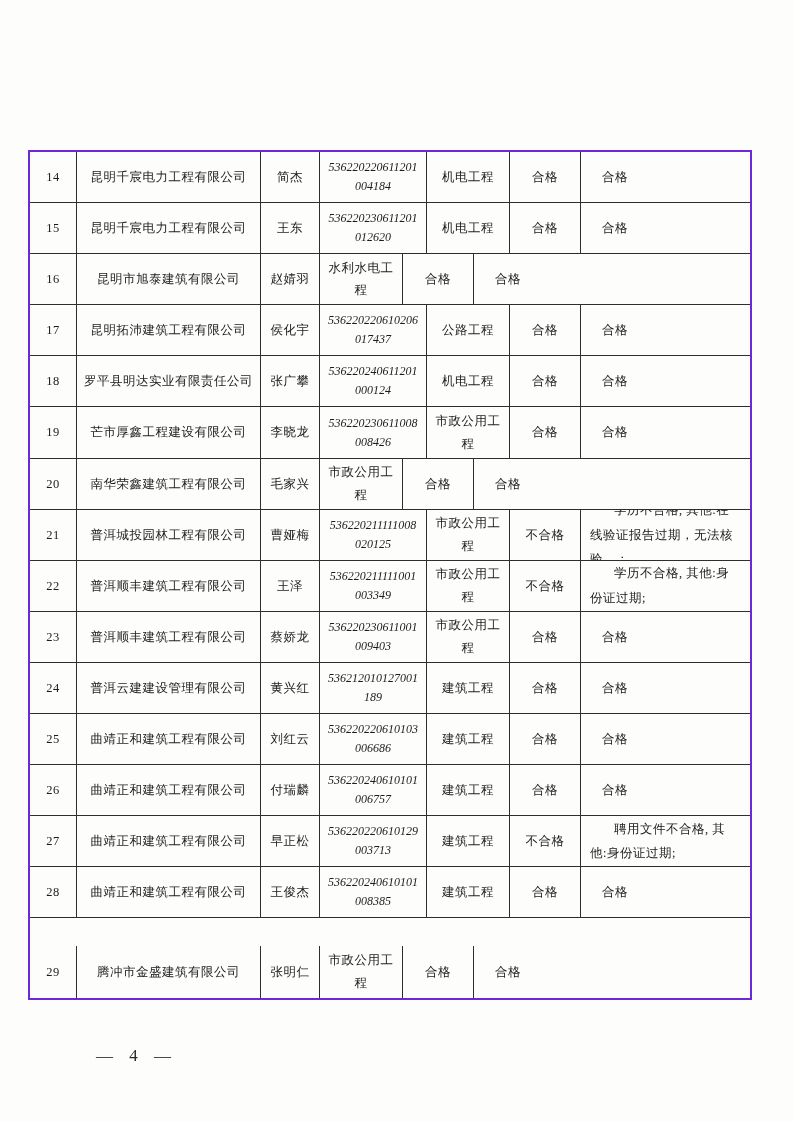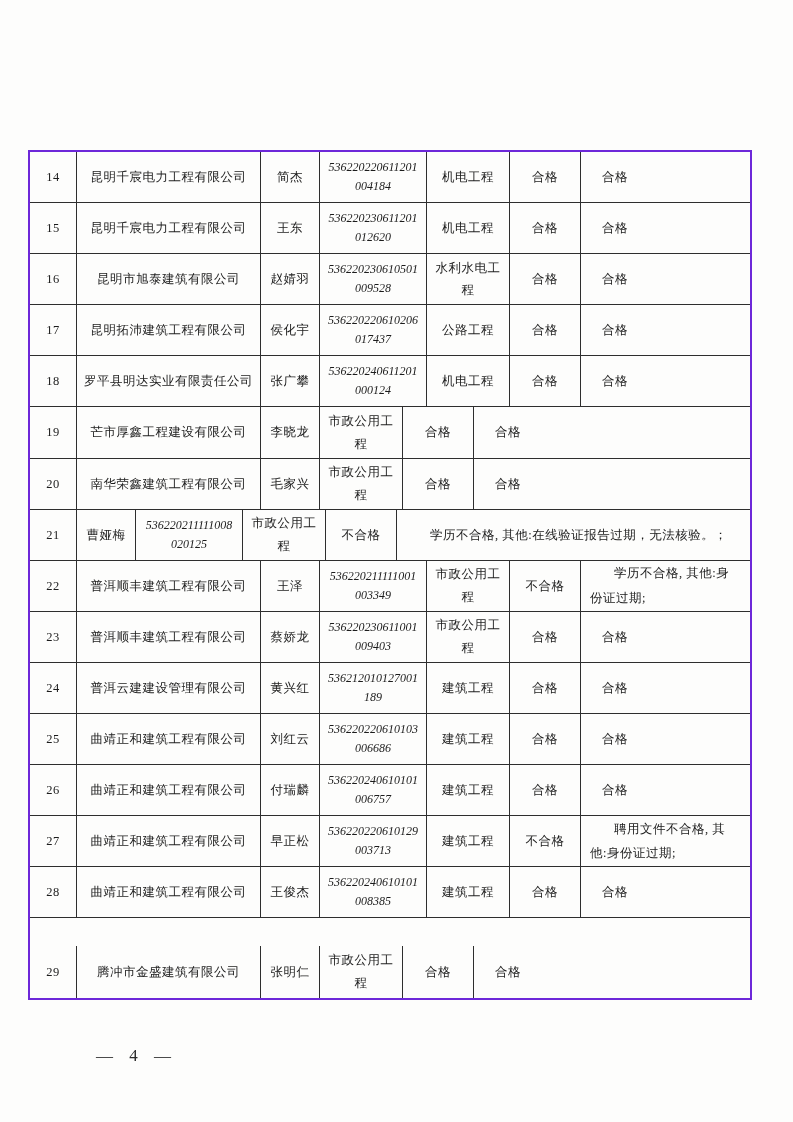--- a/index.html
+++ b/index.html
@@ -129,24 +129,20 @@
   <div class="t-row">
     <div class="cell c-no">
       <span>16</span>
     </div>
     <div class="cell c-company">
       <span>昆明市旭泰建筑有限公司</span>
     </div>
     <div class="cell c-name">
       <span>赵婧羽</span>
     </div>
-    <div class="cell c-id">
-      <span>536220230610501</span>
-      <span>009528</span>
-    </div>
     <div class="cell c-major">
       <span>水利水电工程</span>
     </div>
     <div class="cell c-result">
       <span>合格</span>
     </div>
     <div class="cell c-remark">
       <div class="remark-text short">合格</div>
     </div>
   </div>
@@ -204,20 +200,24 @@
   <div class="t-row">
     <div class="cell c-no">
       <span>19</span>
     </div>
     <div class="cell c-company">
       <span>芒市厚鑫工程建设有限公司</span>
     </div>
     <div class="cell c-name">
       <span>李晓龙</span>
     </div>
+    <div class="cell c-id">
+      <span>536220230611008</span>
+      <span>008426</span>
+    </div>
     <div class="cell c-major">
       <span>市政公用工程</span>
     </div>
     <div class="cell c-result">
       <span>合格</span>
     </div>
     <div class="cell c-remark">
       <div class="remark-text short">合格</div>
     </div>
   </div>
@@ -239,20 +239,23 @@
       <span>合格</span>
     </div>
     <div class="cell c-remark">
       <div class="remark-text short">合格</div>
     </div>
   </div>
 
   <div class="t-row">
     <div class="cell c-no">
       <span>21</span>
+    </div>
+    <div class="cell c-company">
+      <span>普洱城投园林工程有限公司</span>
     </div>
     <div class="cell c-name">
       <span>曹娅梅</span>
     </div>
     <div class="cell c-id">
       <span>536220211111008</span>
       <span>020125</span>
     </div>
     <div class="cell c-major">
       <span>市政公用工程</span>

